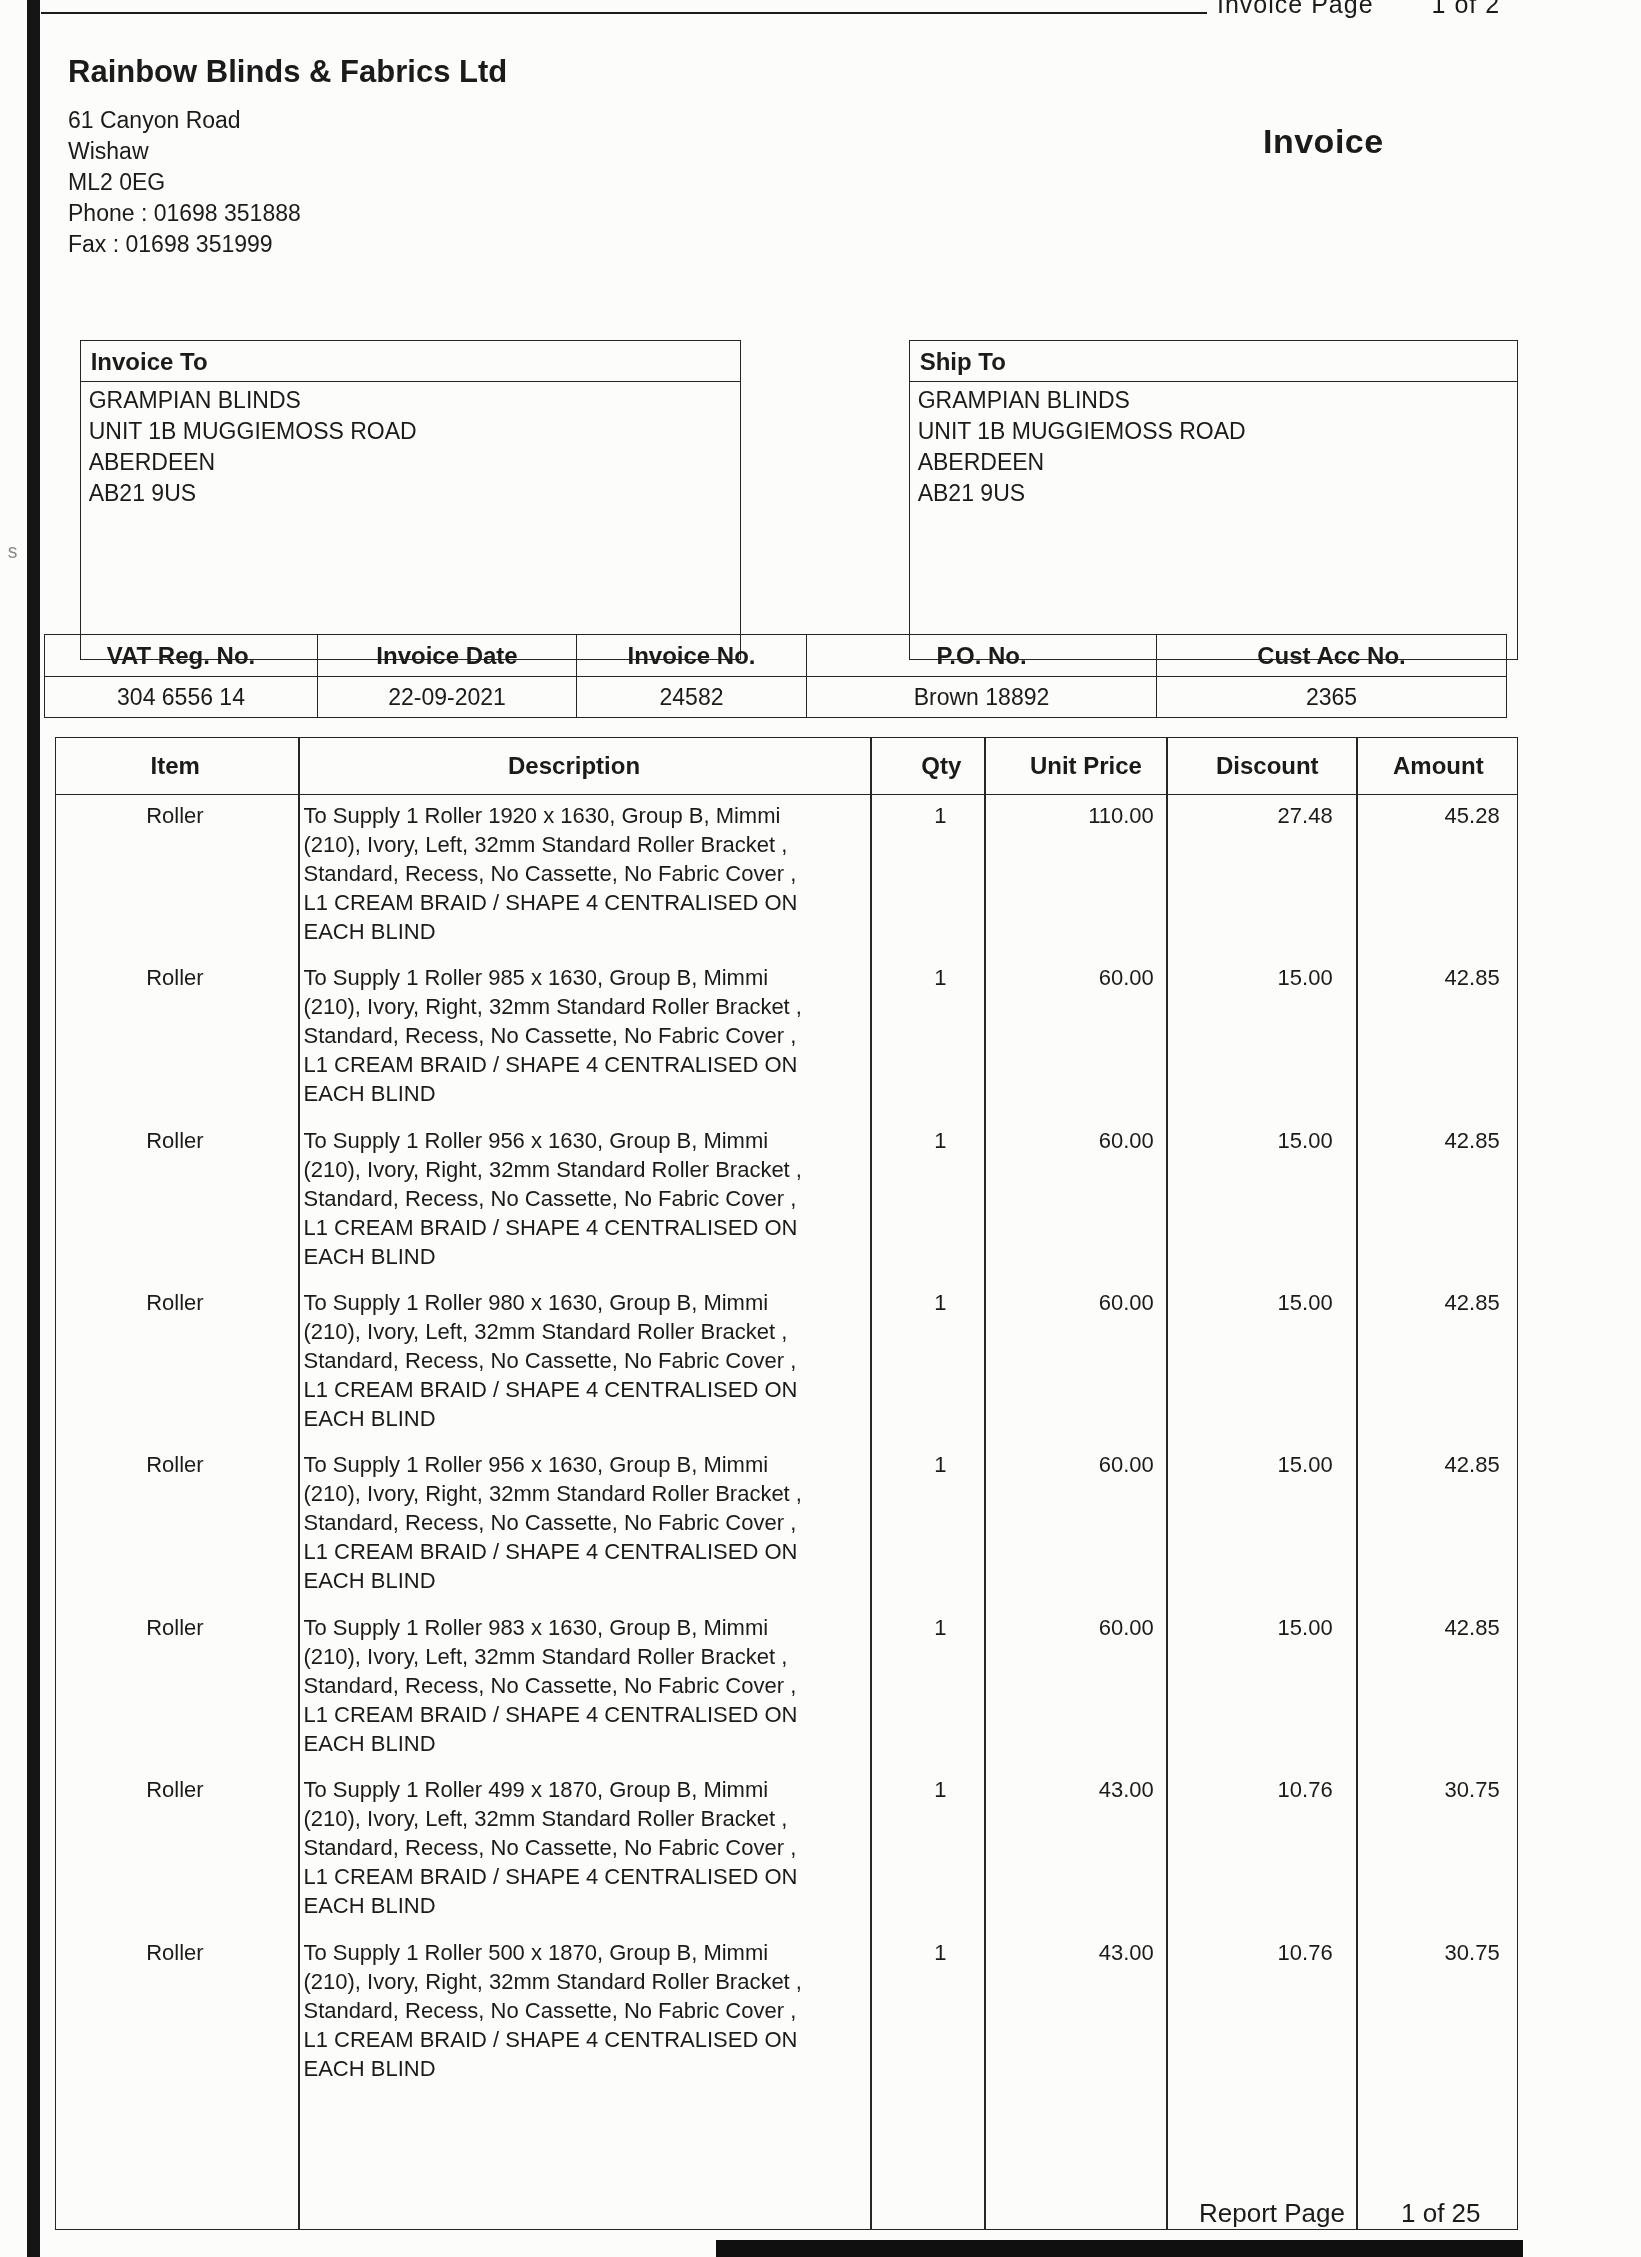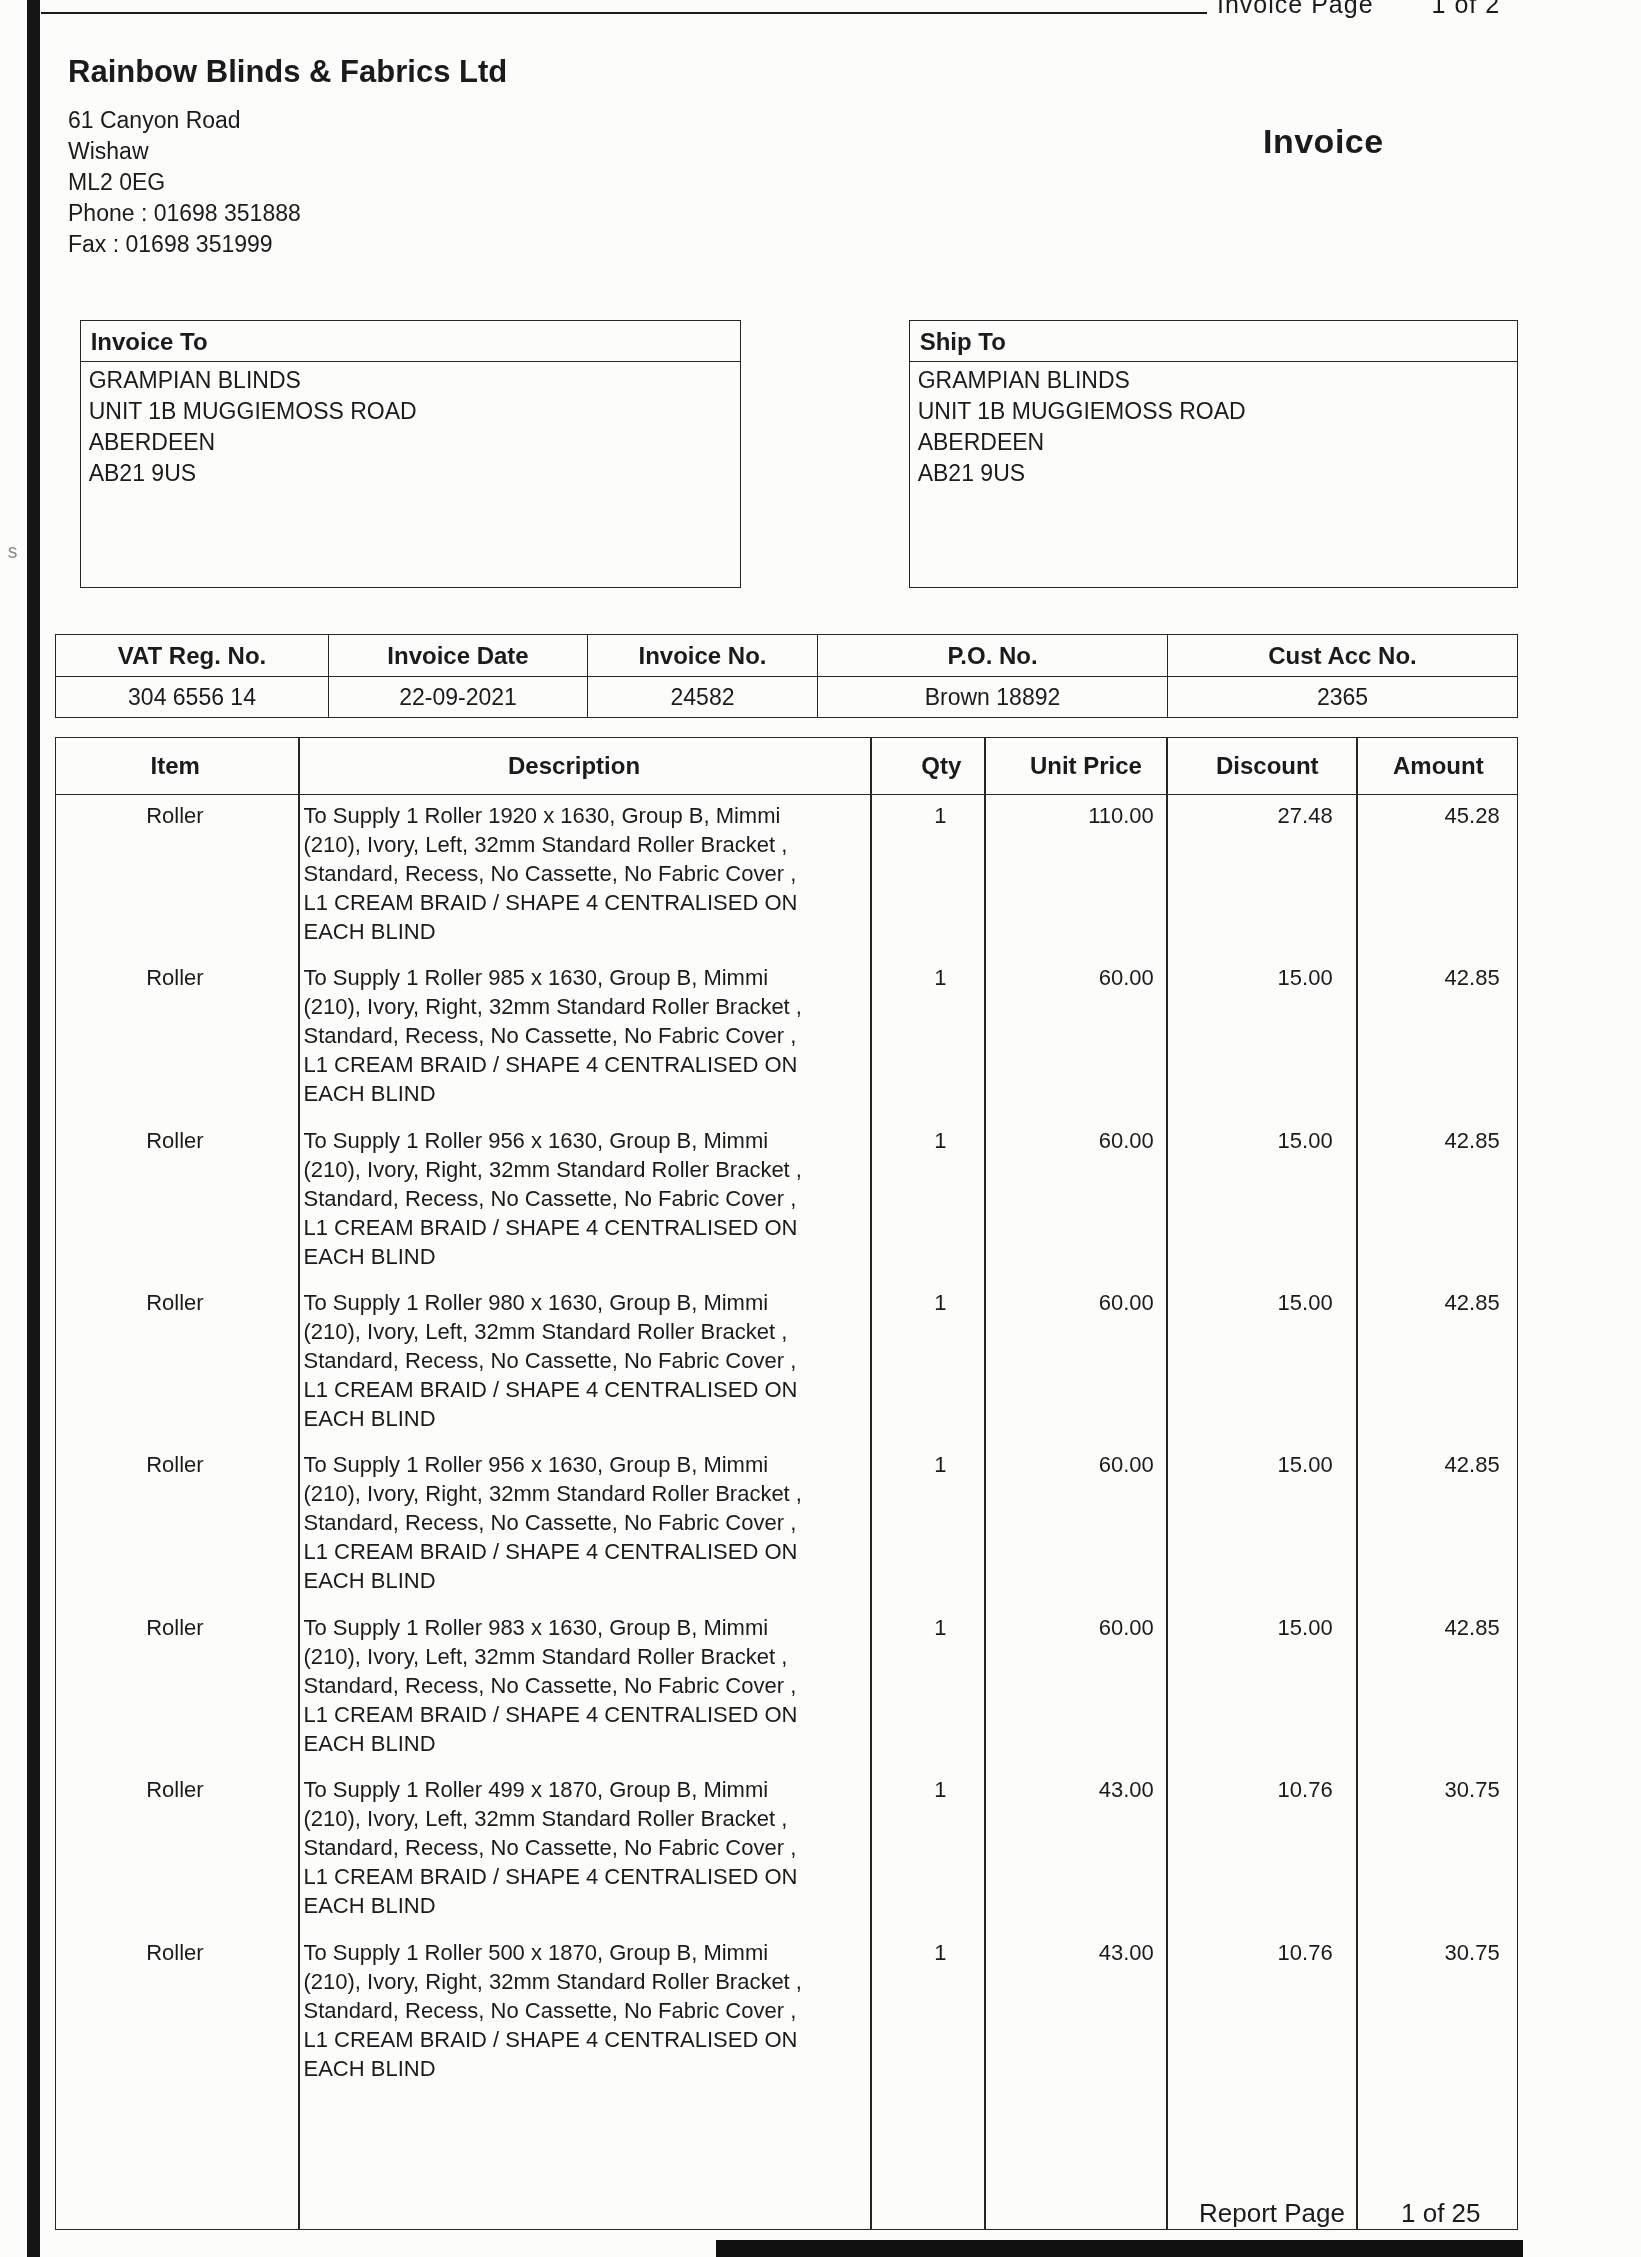--- a/index.html
+++ b/index.html
@@ -23,28 +23,28 @@
   .page-num-strip .inner { display:block; margin-top:-9.7px; font-size:25px; white-space:nowrap; letter-spacing:1px; }
   .page-num-strip .pgval { margin-left:58px; }
 
   .doc-title { position:absolute; left:1263px; top:122px; font-size:34px; font-weight:bold; letter-spacing:0.5px; }
 
   .company { position:absolute; left:68px; top:54px; }
   .company-name { font-size:31px; font-weight:bold; margin-bottom:15.4px; }
   .company-line { font-size:23px; line-height:31px; }
 
   
-  .addr-box { position:absolute; top:320px; height:268px; border:1.9px solid #262626; box-sizing:border-box; }
+  .addr-box { position:absolute; top:340px; height:320px; border:1.9px solid #262626; box-sizing:border-box; }
   .box-invoice-to { left:80px; width:661px; }
   .box-ship-to   { left:909px; width:609px; }
   .addr-label { font-weight:bold; font-size:24px; padding:6.8px 0 4.8px 9.7px; border-bottom:1.9px solid #262626; }
   .addr-lines { padding:3.9px 0 0 7.7px; font-size:23px; line-height:31px; }
 
   
-  .meta { position:absolute; left:55px; top:634px; width:1463px; border:1.9px solid #262626; box-sizing:border-box; }
+  .meta { position:absolute; left:44px; top:634px; width:1463px; border:1.9px solid #262626; box-sizing:border-box; }
   .meta-row { display:flex; }
   .meta-head { border-bottom:1.9px solid #262626; font-weight:bold; }
   .meta-cell { box-sizing:border-box; border-right:1.9px solid #262626; text-align:center; font-size:23px; }
   .meta-head .meta-cell { height:41px; line-height:41px; font-size:24px; }
   .meta-vals .meta-cell { height:40px; line-height:40px; }
   .meta-cell:last-child { border-right:none; flex:1; }
   .mw0 { width:273px; } .mw1 { width:259px; } .mw2 { width:230px; } .mw3 { width:350px; }
 
   
   .items { position:absolute; left:55px; top:737px; width:1463px; height:1493px; border:1.9px solid #262626; box-sizing:border-box; }

